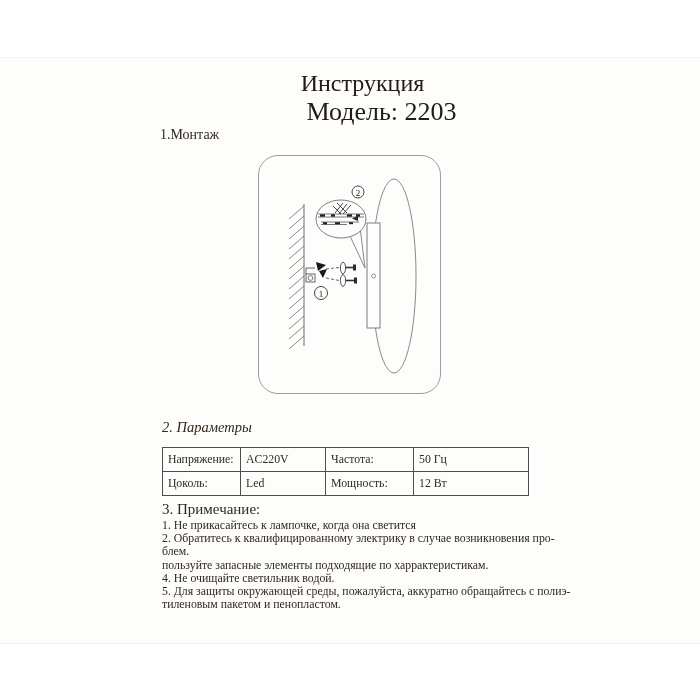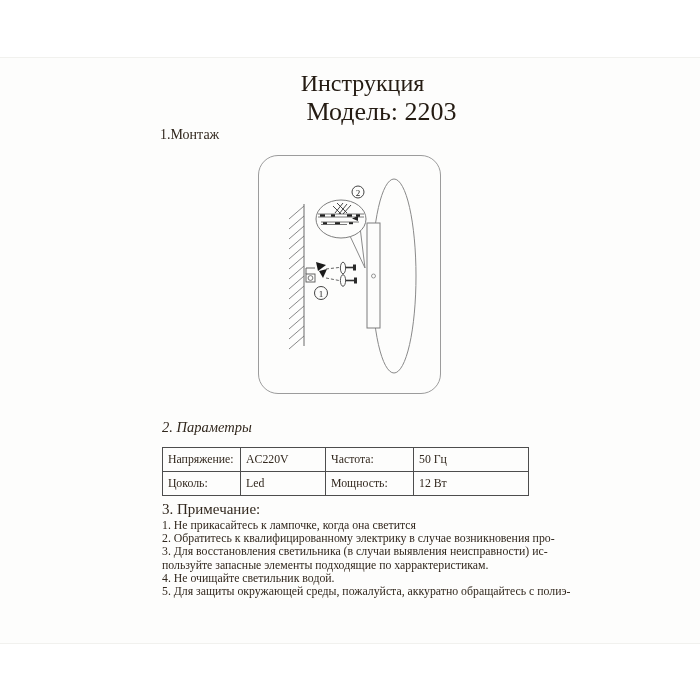--- a/index.html
+++ b/index.html
@@ -147,17 +147,18 @@
       <td>12 Вт</td>
     </tr>
   </tbody>
 </table>
 
 <div class="notes-heading">3. Примечание:</div>
 
 <div class="notes-block">
   <div class="note-line">1. Не прикасайтесь к лампочке, когда она светится</div>
   <div class="note-line">2. Обратитесь к квалифицированному электрику в случае возникновения про-</div>
-  <div class="note-line">3. Для восстановления светильника (в случаи выявления неисправности) ис-</div>
+  <div class="note-line">блем.</div>
   <div class="note-line">пользуйте запасные элементы подходящие по харрактеристикам.</div>
   <div class="note-line">4. Не очищайте  светильник водой.</div>
   <div class="note-line">5. Для защиты окружающей среды, пожалуйста, аккуратно обращайтесь с полиэ-</div>
+  <div class="note-line">тиленовым пакетом и пенопластом.</div>
 </div>
 
 </body></html>

